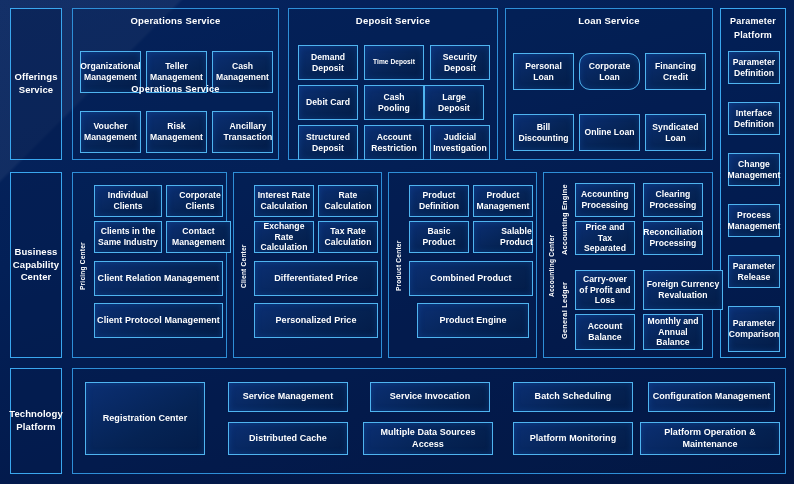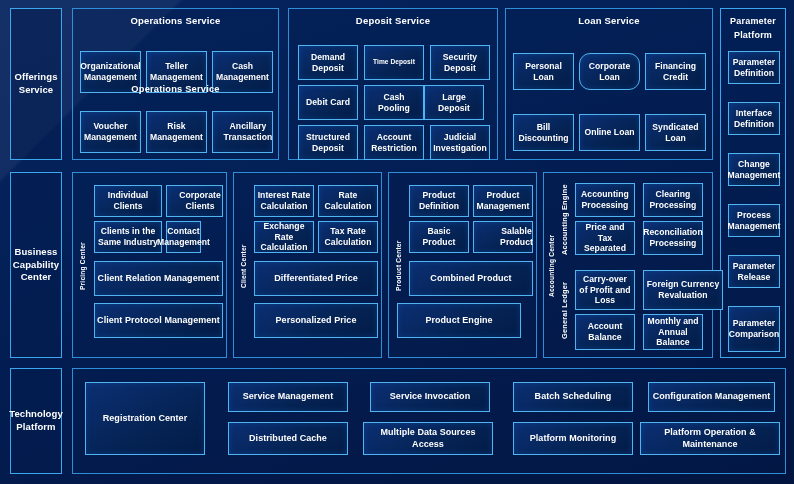--- a/index.html
+++ b/index.html
@@ -124,21 +124,21 @@
 
   <div class="spine" style="left:10px;top:172px;width:52px;height:186px;">
     <span>Business Capability Center</span>
   </div>
 
   <div class="group" style="left:72px;top:172px;width:155px;height:186px;">
     <div class="vlabel" style="left:2px;top:0;width:14px;height:186px;">Pricing Center</div>
     <div class="cell" style="left:21px;top:12px;width:68px;height:32px;">Individual Clients</div>
     <div class="cell" style="left:93px;top:12px;width:57px;height:32px;padding-left:13px;">Corporate Clients</div>
     <div class="cell" style="left:21px;top:48px;width:68px;height:32px;">Clients in the Same Industry</div>
-    <div class="cell" style="left:93px;top:48px;width:35px;height:32px;">Contact Management</div>
+    <div class="cell" style="left:93px;top:48px;width:65px;height:32px;">Contact Management</div>
     <div class="cell wide" style="left:21px;top:88px;width:129px;height:35px;">Client Relation Management</div>
     <div class="cell wide" style="left:21px;top:130px;width:129px;height:35px;">Client Protocol Management</div>
   </div>
 
   <div class="group" style="left:233px;top:172px;width:149px;height:186px;">
     <div class="vlabel" style="left:2px;top:0;width:14px;height:186px;">Client Center</div>
     <div class="cell" style="left:20px;top:12px;width:60px;height:32px;">Interest Rate Calculation</div>
     <div class="cell" style="left:84px;top:12px;width:60px;height:32px;">Rate Calculation</div>
     <div class="cell" style="left:20px;top:48px;width:60px;height:32px;">Exchange Rate Calculation</div>
     <div class="cell" style="left:84px;top:48px;width:60px;height:32px;">Tax Rate Calculation</div>
@@ -146,21 +146,21 @@
     <div class="cell wide" style="left:20px;top:130px;width:124px;height:35px;">Personalized Price</div>
   </div>
 
   <div class="group" style="left:388px;top:172px;width:149px;height:186px;">
     <div class="vlabel" style="left:2px;top:0;width:14px;height:186px;">Product Center</div>
     <div class="cell" style="left:20px;top:12px;width:60px;height:32px;">Product Definition</div>
     <div class="cell" style="left:84px;top:12px;width:60px;height:32px;">Product Management</div>
     <div class="cell" style="left:20px;top:48px;width:60px;height:32px;">Basic Product</div>
     <div class="cell" style="left:84px;top:48px;width:60px;height:32px;padding-left:29px;">Salable Product</div>
     <div class="cell wide" style="left:20px;top:88px;width:124px;height:35px;">Combined Product</div>
-    <div class="cell wide" style="left:8px;top:130px;width:124px;height:35px;">Product Engine</div>
+    <div class="cell wide" style="left:28px;top:130px;width:112px;height:35px;">Product Engine</div>
   </div>
 
   <div class="group" style="left:543px;top:172px;width:170px;height:186px;">
     <div class="vlabel" style="left:1px;top:0;width:12px;height:186px;">Accounting Center</div>
     <div class="vlabel big" style="left:13px;top:4px;width:14px;height:86px;">Accounting Engine</div>
     <div class="vlabel big" style="left:13px;top:94px;width:14px;height:86px;">General Ledger</div>
     <div class="cell" style="left:31px;top:10px;width:60px;height:34px;">Accounting Processing</div>
     <div class="cell" style="left:99px;top:10px;width:60px;height:34px;">Clearing Processing</div>
     <div class="cell" style="left:31px;top:48px;width:60px;height:34px;">Price and Tax Separated</div>
     <div class="cell" style="left:99px;top:48px;width:60px;height:34px;">Reconciliation Processing</div>

